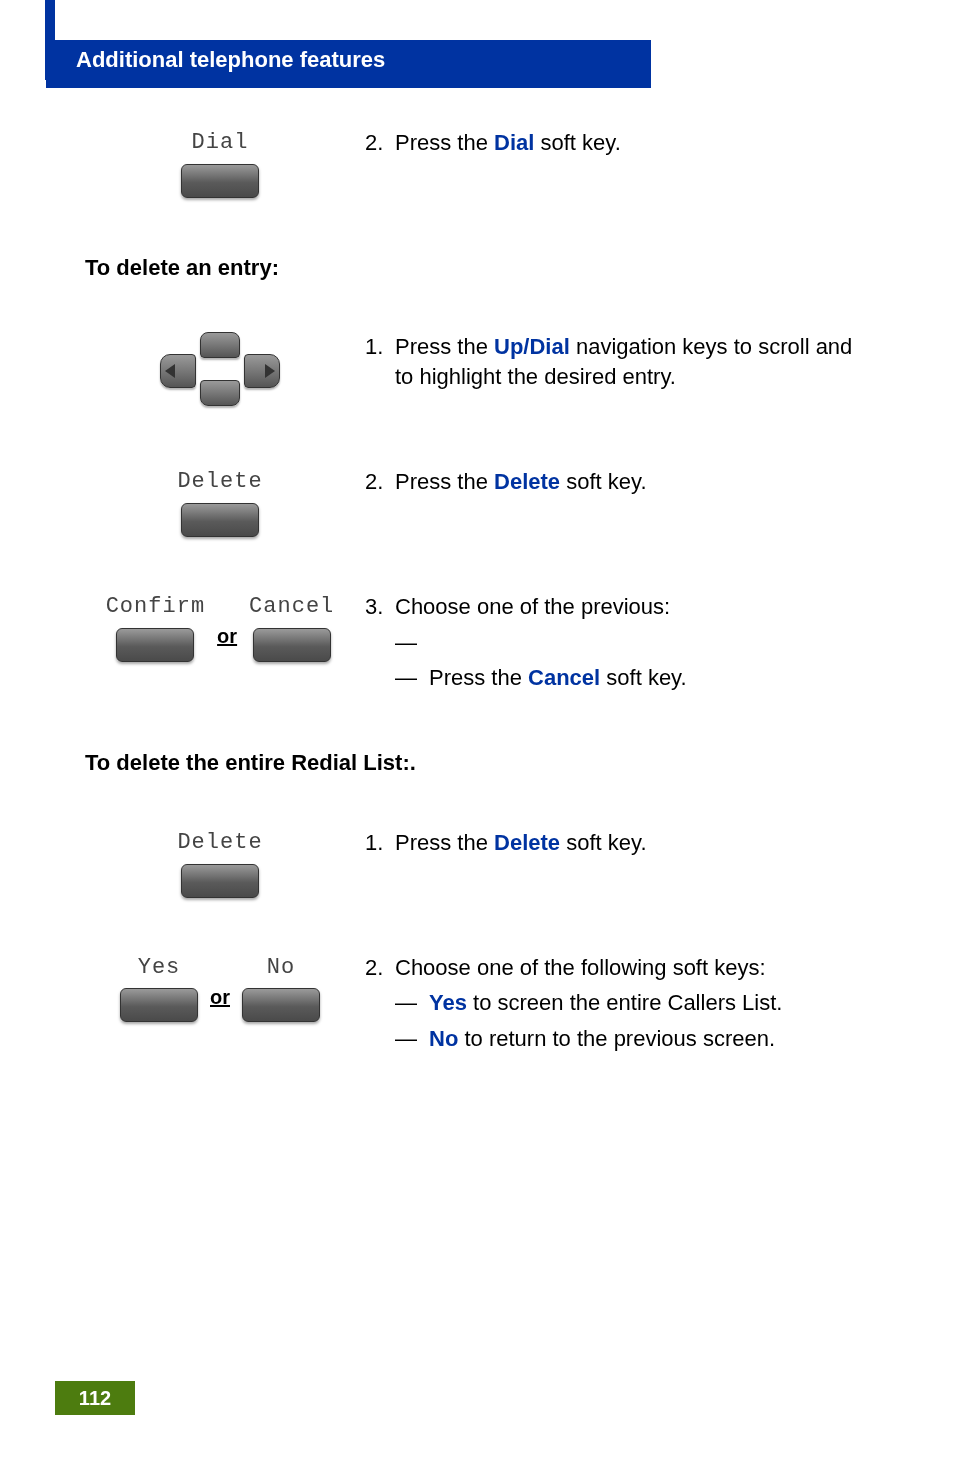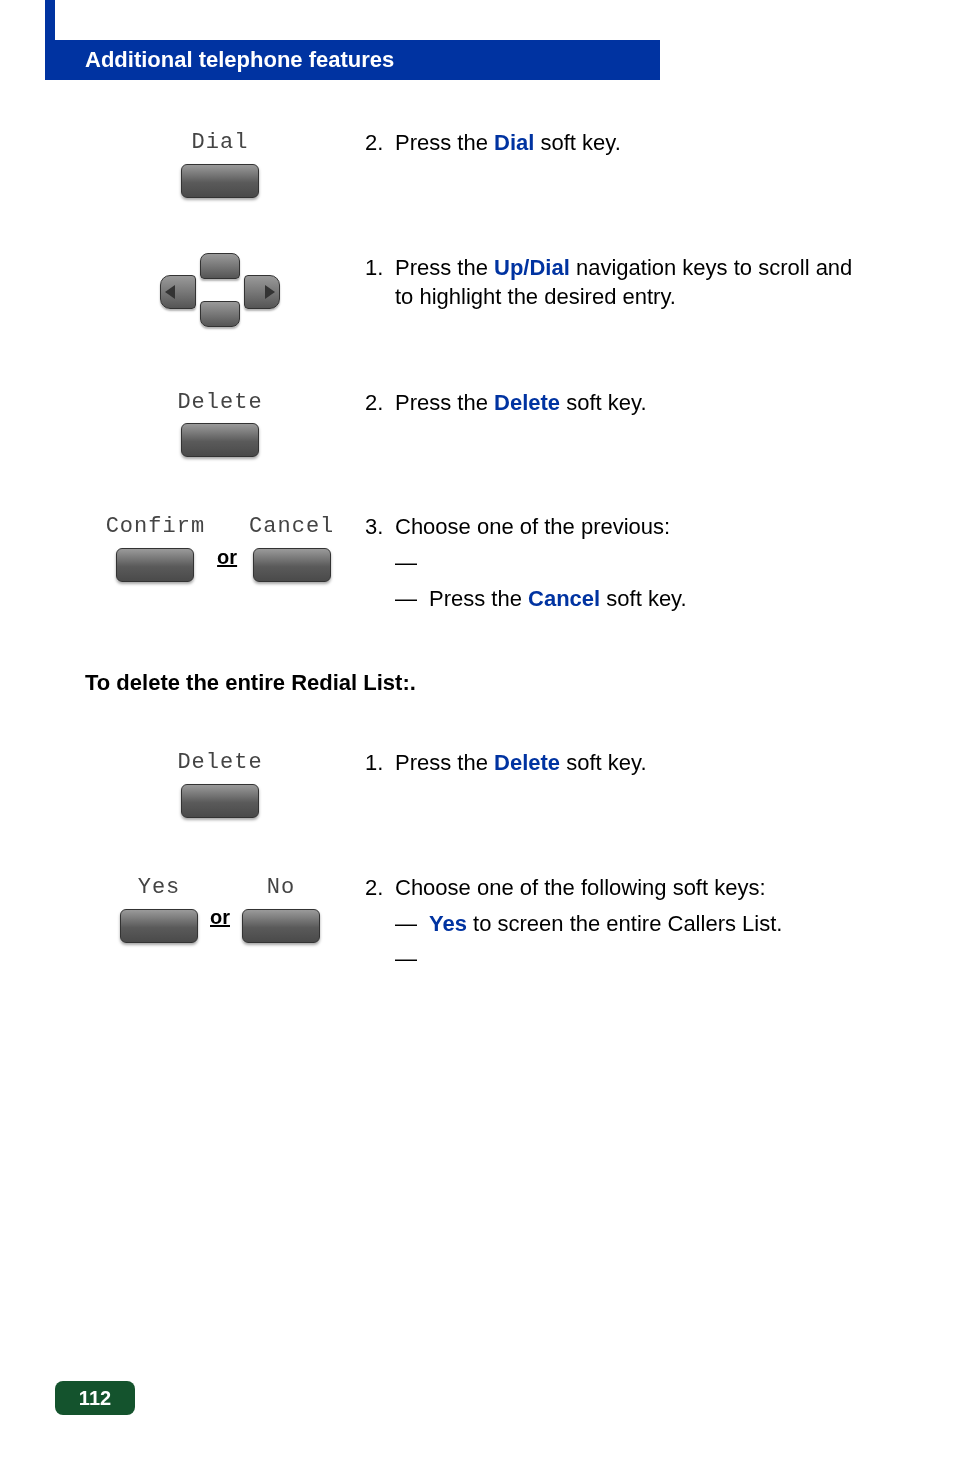--- a/index.html
+++ b/index.html
@@ -1,21 +1,21 @@
 <!DOCTYPE html>
 <html><head>
 <meta charset="utf-8">
 <style>
   * { box-sizing: border-box; margin: 0; padding: 0; }
   body  { width: 954px; height: 1475px; font-family: Arial, Helvetica, sans-serif; background: #fff; color: #000; position: relative; }
 
   
   .banner-wrap { position: relative; height: 80px; }
   .banner-left  { position: absolute; left: 45px; top: 0; width: 10px; height: 80px; background: #0033a1; }
-  .banner-main  { position: absolute; left: 55px; top: 40px; width: 605px; height: 40px; background: #0033a1; color: #fff; font-weight: bold; font-size: 22px; line-height: 40px; padding-left: 30px; }
+  .banner-main  { position: absolute; left: 46px; top: 40px; width: 605px; height: 48px; background: #0033a1; color: #fff; font-weight: bold; font-size: 22px; line-height: 40px; padding-left: 30px; }
 
   
   .content { padding: 48px 85px 0 85px; font-size: 22px; line-height: 1.35; }
 
   .row { display: flex; margin-bottom: 55px; }
   .left-col  { width: 270px; display: flex; flex-direction: column; align-items: center; justify-content: flex-start; }
   .right-col { flex: 1; padding-left: 10px; }
 
   .step { display: flex; }
   .step .num { width: 30px; flex-shrink: 0; }
@@ -51,22 +51,22 @@
   .nav-right { left: 84px;top: 22px; width: 36px; height: 34px; border-radius: 4px 10px 10px 4px; }
   .nav-left::after, .nav-right::after {
     content: ""; position: absolute; top: 50%; width: 0; height: 0; transform: translateY(-50%);
     border-top: 7px solid transparent; border-bottom: 7px solid transparent;
   }
   .nav-left::after  { right: 20px; border-right: 10px solid #333; }
   .nav-right::after { left: 20px;  border-left: 10px solid #333; }
 
   
   .footer { position: absolute; left: 55px; bottom: 60px; width: 80px; height: 34px;
-            background: #14532d; color: #fff; font-weight: bold; font-size: 20px;
-            display: flex; align-items: center; justify-content: center; border-radius: 8px; }
+            background: #4d7c0f; color: #fff; font-weight: bold; font-size: 20px;
+            display: flex; align-items: center; justify-content: center; }
 </style>
 </head>
 <body>
 
 <div class="banner-wrap">
   <div class="banner-left"></div>
   <div class="banner-main">Additional telephone features</div>
 </div>
 
 <div class="content">
@@ -81,20 +81,21 @@
     <div class="right-col">
       <div class="step">
         <div class="num">2.</div>
         <div class="txt">
           <span>Press the </span><span class="blue">Dial</span><span> soft key.</span>
         </div>
       </div>
     </div>
   </div>
 
+  <div class="heading">To delete an entry:</div>
 
   <div class="row">
     <div class="left-col">
       <div class="navpad">
         <div class="nav-btn nav-up"></div>
         <div class="nav-btn nav-down"></div>
         <div class="nav-btn nav-left"></div>
         <div class="nav-btn nav-right"></div>
       </div>
     </div>
@@ -195,19 +196,22 @@
         <div class="txt">Choose one of the following soft keys:</div>
       </div>
       <div class="sub">
         <div class="dash">—</div>
         <div>
           <span class="blue">Yes</span><span> to screen the entire Callers List.</span>
         </div>
       </div>
       <div class="sub">
         <div class="dash">—</div>
+        <div>
+          <span class="blue">No</span><span> to return to the previous screen.</span>
+        </div>
       </div>
     </div>
   </div>
 
 </div>
 
 <div class="footer">112</div>
 
 </body></html>

